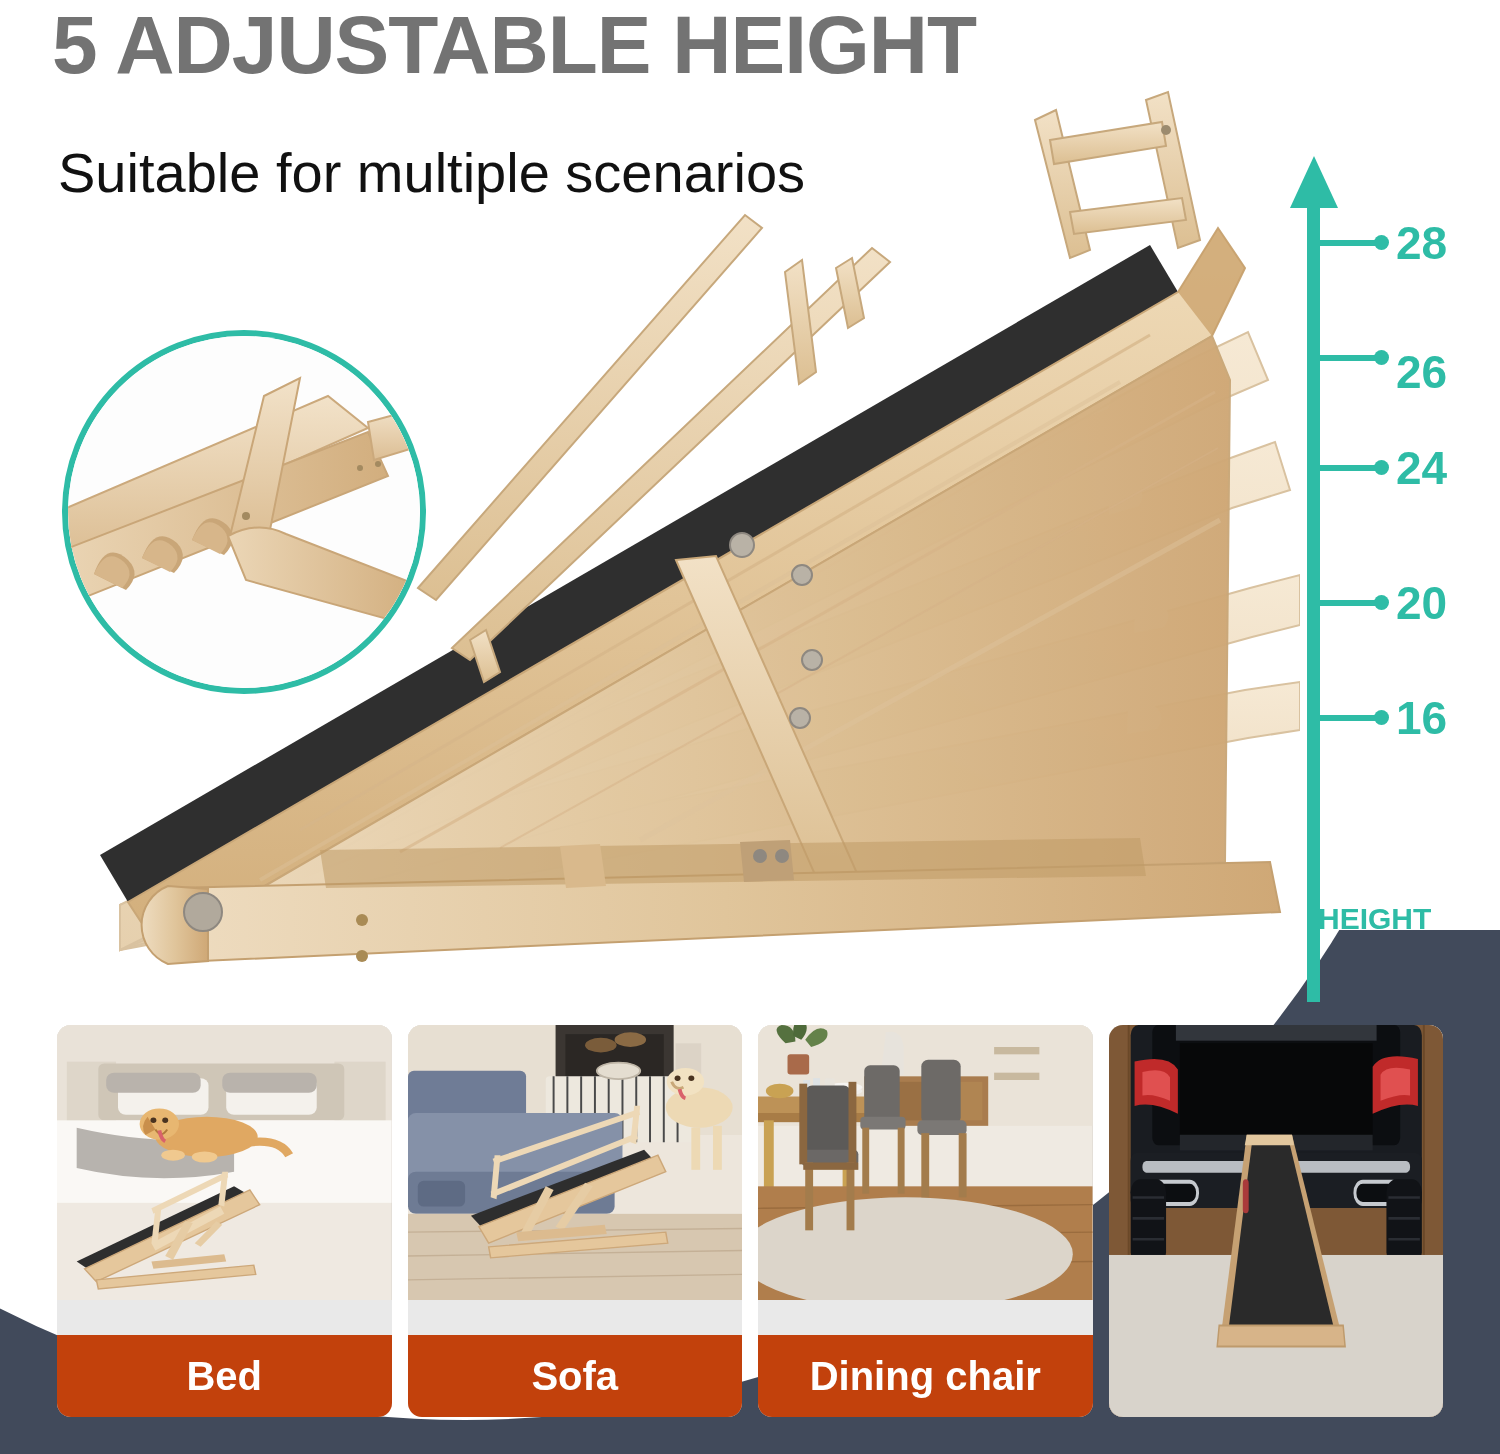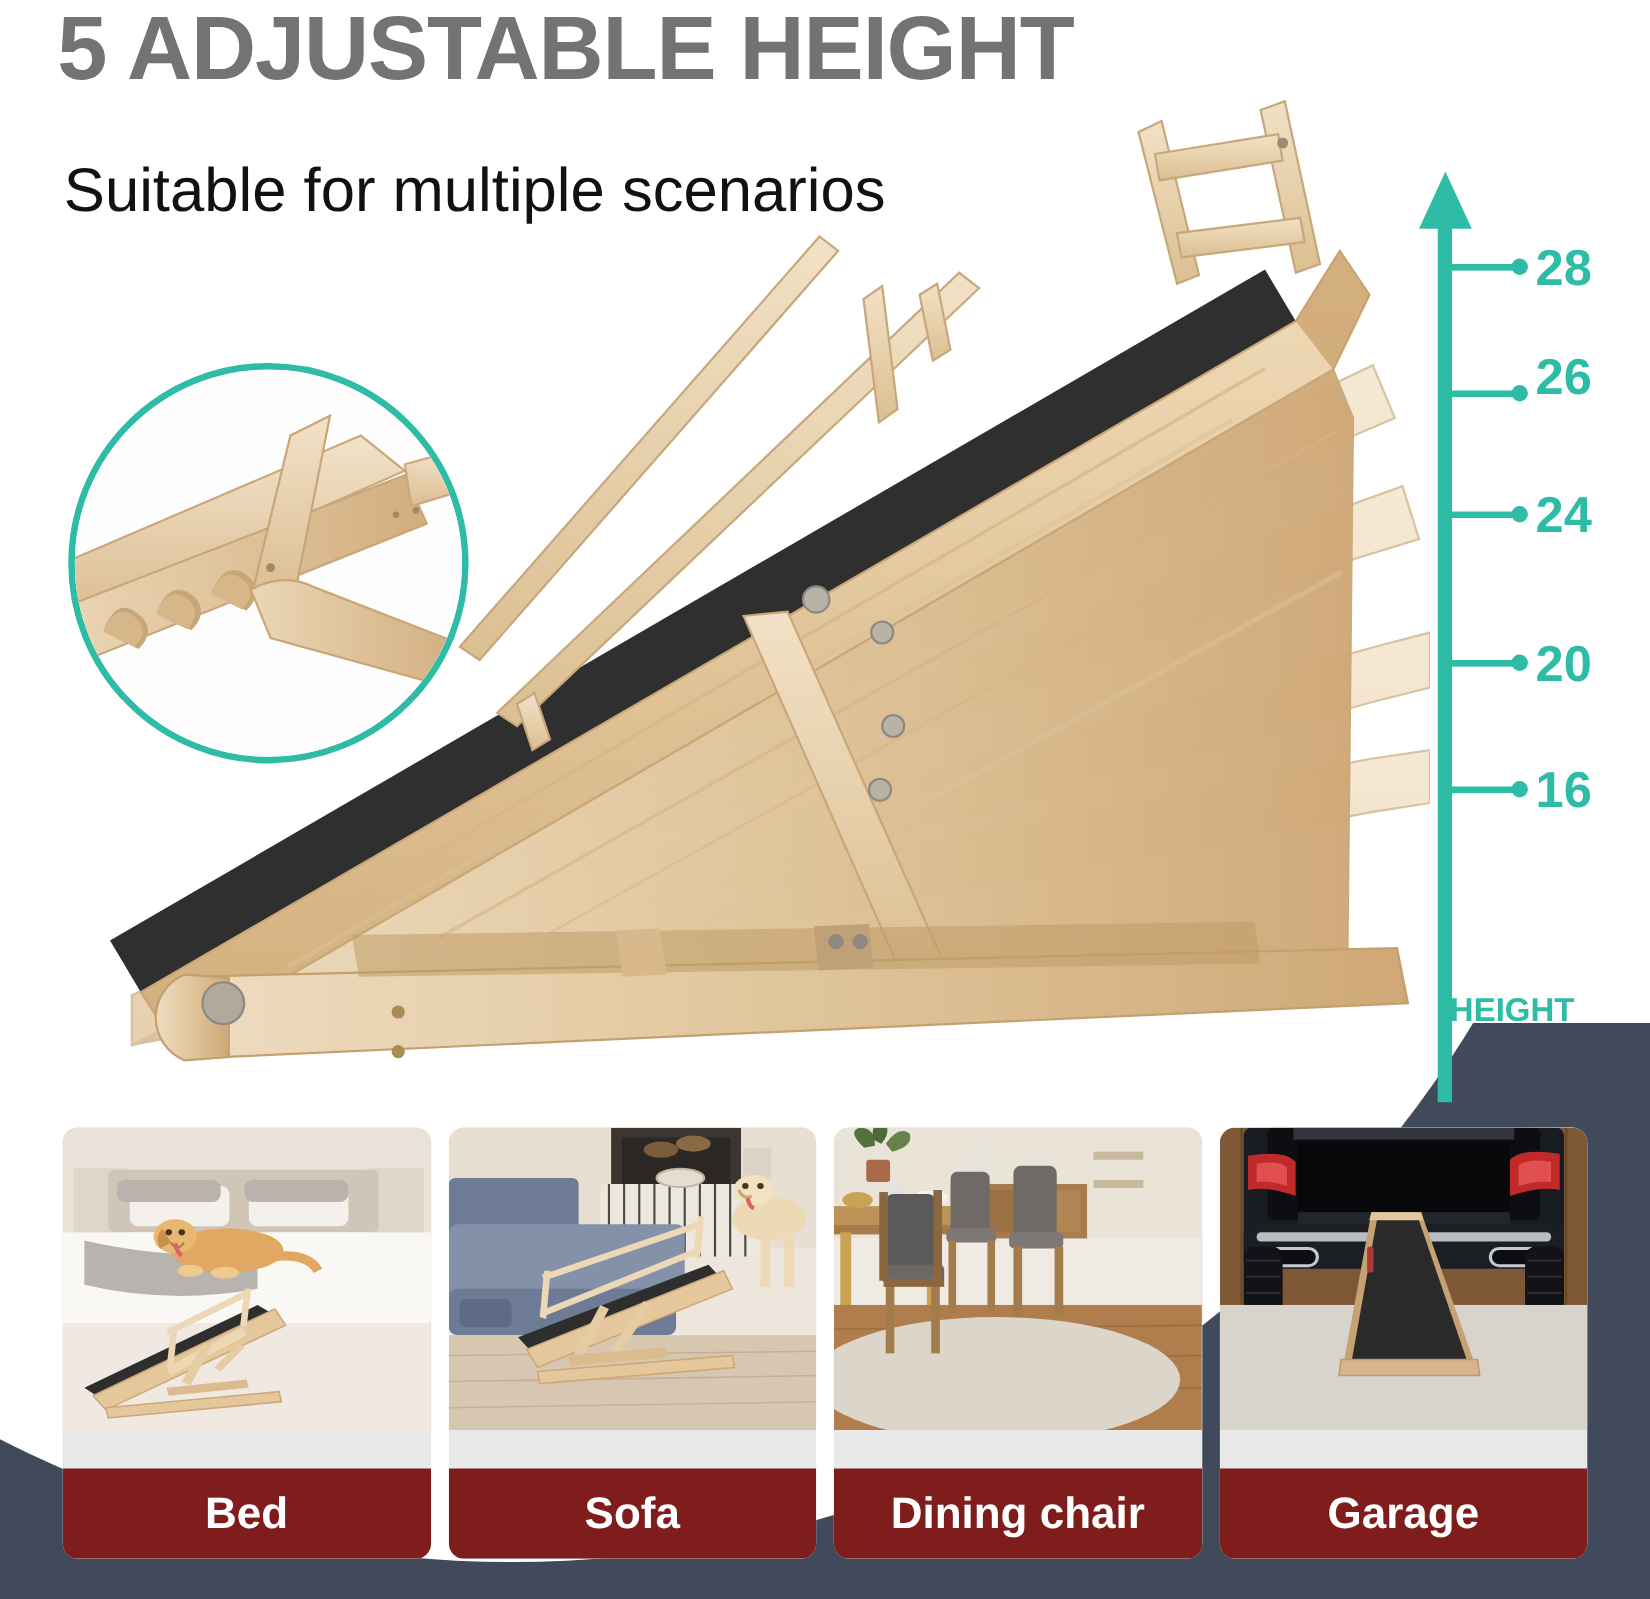--- a/index.html
+++ b/index.html
@@ -86,21 +86,21 @@
     display:flex;gap:16px;padding:0 57px;box-sizing:border-box;z-index:16;
   }
   .card{
     flex:1;border-radius:14px;overflow:hidden;
     background:#e9e9e9;display:flex;flex-direction:column;
     height:392px;
   }
   .card-photo{flex:1;position:relative;overflow:hidden;background:#d9d5cf;}
   .card-photo svg{position:absolute;left:0;top:0;width:100%;height:100%;}
   .card-label{
-    height:82px;background:#7f1d1d;
+    height:82px;background:#c2410c;
     display:flex;align-items:center;justify-content:center;
     color:#ffffff;font-size:40px;font-weight:bold;
     letter-spacing:0px;
     margin-top:35px;
   }
 </style>
 </head>
 <body>
 
 <div class="stage">
@@ -253,21 +253,21 @@
     <div class="axis-line"></div>
 
     <div>
       <div class="tick" style="top:90px"></div>
       <div class="tick-dot" style="top:85px"></div>
       <div class="tick-label" style="top:93px">28</div>
     </div>
     <div>
       <div class="tick" style="top:205px"></div>
       <div class="tick-dot" style="top:200px"></div>
-      <div class="tick-label" style="top:192px">26</div>
+      <div class="tick-label" style="top:222px">26</div>
     </div>
     <div>
       <div class="tick" style="top:315px"></div>
       <div class="tick-dot" style="top:310px"></div>
       <div class="tick-label" style="top:318px">24</div>
     </div>
     <div>
       <div class="tick" style="top:450px"></div>
       <div class="tick-dot" style="top:445px"></div>
       <div class="tick-label" style="top:453px">20</div>
@@ -489,18 +489,17 @@
 
           <rect x="0" y="176" width="340" height="124" fill="#D8D3CB"></rect>
 
           <path d="M 140 84 L 186 84 L 236 236 L 114 236 Z" fill="#C6A173"></path>
           <path d="M 146 86 L 182 86 L 228 230 L 122 230 Z" fill="#2A2A2A"></path>
           <path d="M 140 84 L 186 84 L 188 92 L 138 92 Z" fill="#E2C79E"></path>
           <path d="M 112 230 L 238 230 L 240 246 L 110 246 Z" fill="#D7B489" stroke="#BE9A6C" stroke-width="1.5"></path>
           <rect x="136" y="118" width="6" height="26" rx="3" fill="#AA3A3A"></rect>
         </svg>
       </div>
-      <div class="card-label">Garage</div>
     </div>
 
   </div>
 
 </div>
 
 </body></html>

